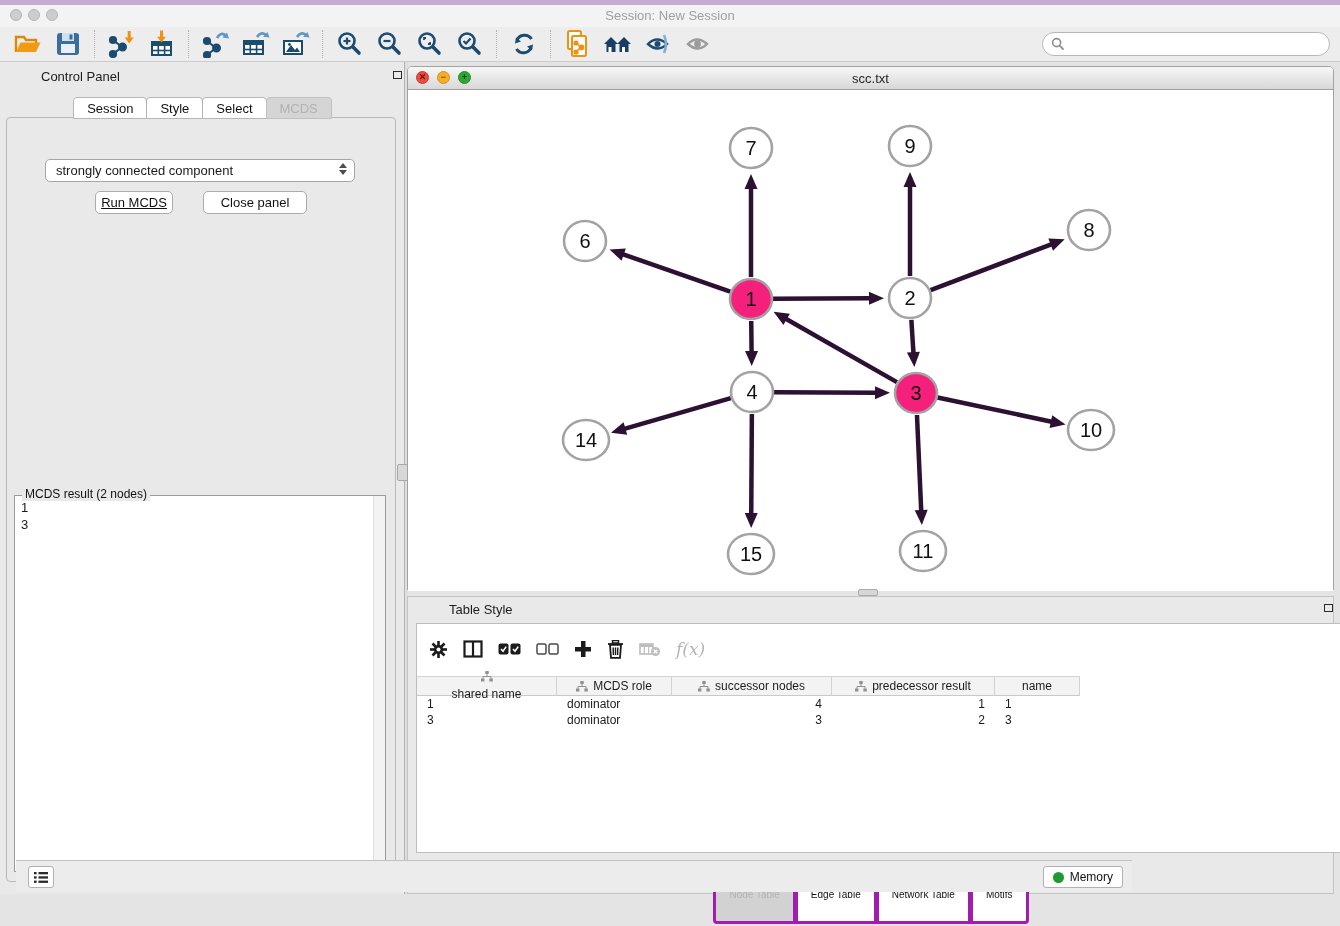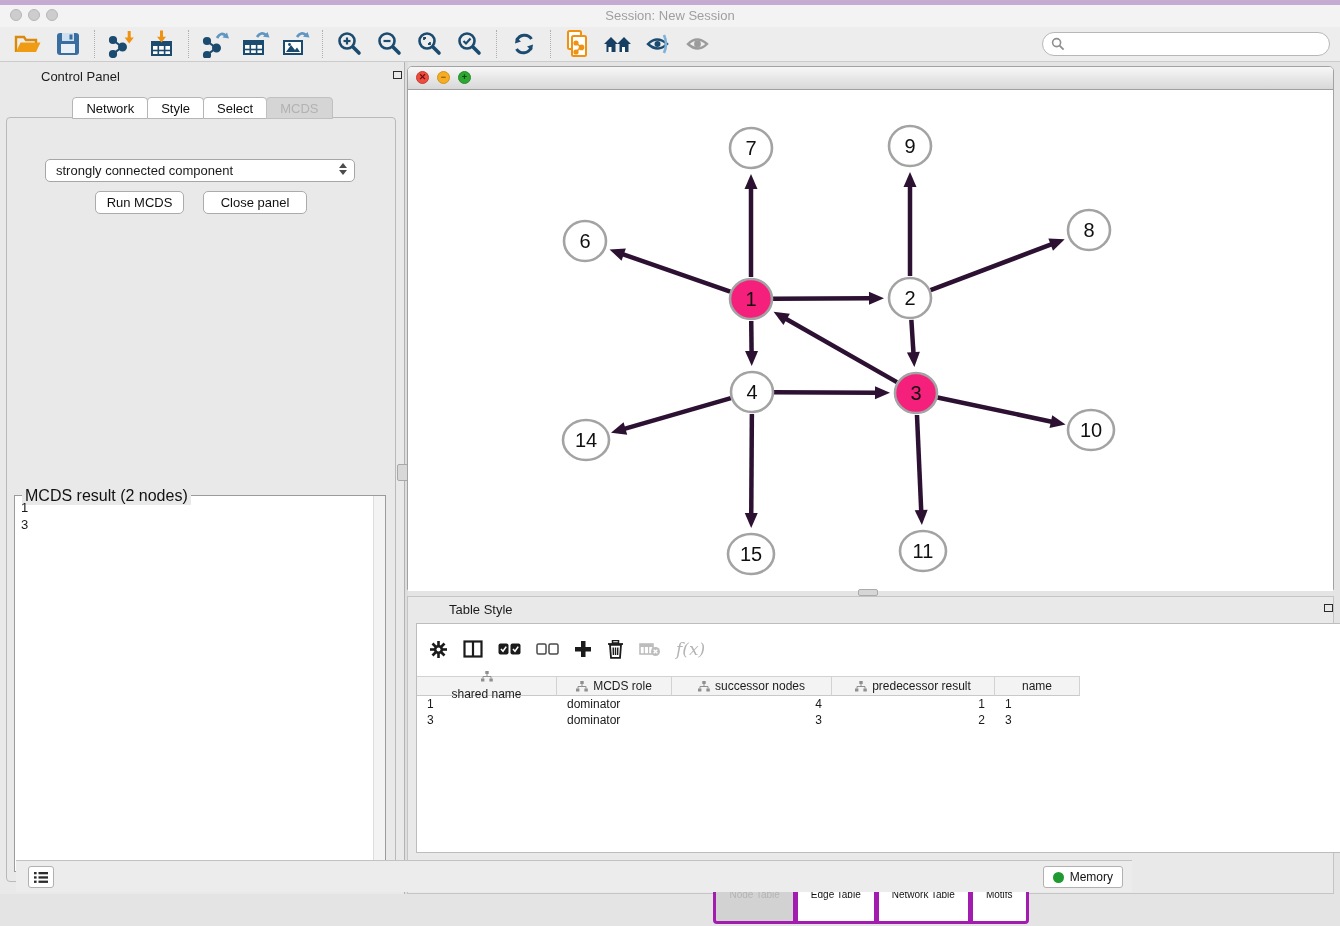--- a/index.html
+++ b/index.html
@@ -35,25 +35,25 @@
            border:1px solid #b9b9b9;border-radius:4px;box-sizing:border-box;}
   #opt-label{position:absolute;left:0;top:19px;width:100%;text-align:center;font-size:13px;color:#141414;}
   #criterion-select{position:absolute;left:38px;top:41px;width:310px;height:23px;background:#fff;
                     border:1px solid #a6a6a6;border-radius:5px;box-sizing:border-box;
                     display:flex;align-items:center;font-size:13px;padding-left:10px;}
   .stepper{position:absolute;right:7px;top:3px;display:flex;flex-direction:column;gap:2px;}
   .tri-up{width:0;height:0;border-left:4px solid transparent;border-right:4px solid transparent;border-bottom:5px solid #4c4c4c;}
   .tri-dn{width:0;height:0;border-left:4px solid transparent;border-right:4px solid transparent;border-top:5px solid #4c4c4c;}
   .btn{position:absolute;height:23px;background:#fff;border:1px solid #ababab;border-radius:5px;
        font-size:13px;display:flex;align-items:center;justify-content:center;box-sizing:border-box;color:#111;}
-  #run-btn{left:88px;top:73px;width:89px;}
+  #run-btn{left:88px;top:73px;width:78px;text-decoration:underline;}
   #closepanel-btn{left:196px;top:73px;width:104px;}
   #result-box{position:absolute;left:7px;top:377px;width:372px;height:377px;border:1px solid #9b9b9b;
               background:#fff;box-sizing:border-box;}
-  #result-title{position:absolute;left:7px;top:-9px;background:#e9e9e9;padding:0 3px;font-size:16px;color:#111;}
+  #result-title{position:absolute;left:7px;top:-9px;background:#e9e9e9;padding:0 3px;font-size:12px;color:#111;}
   #result-lines{position:absolute;left:0;top:3px;right:12px;bottom:2px;padding-left:6px;
                 font-size:13px;line-height:17px;overflow:hidden;}
   #result-scroll{position:absolute;right:0;top:0;width:11px;height:100%;background:#f3f3f3;border-left:1px solid #ddd;}
   
   #v-splitter{position:absolute;left:404px;top:62px;width:3px;height:832px;background:#dedede;border-left:1px solid #b3b3b3;}
   #v-handle{position:absolute;left:397px;top:464px;width:11px;height:15px;background:#d8d8d8;border:1px solid #a8a8a8;border-radius:2px;}
   
   #net-window{position:absolute;left:407px;top:66px;width:927px;height:524px;background:#fff;
               border:1px solid #a2a2a2;border-radius:5px 5px 0 0;box-sizing:border-box;}
   #nw-titlebar{height:22px;background:linear-gradient(#f7f7f7,#d8d8d8);border-bottom:1px solid #a0a0a0;
@@ -265,21 +265,21 @@
 
 <div id="control-panel">
   <div class="panel-head">
     <span class="ph-title">Control Panel</span>
     <span class="win-ctrl" style="right:12px;">
       <span class="icon-restore"></span>
       <span class="icon-close">✕</span>
     </span>
   </div>
   <div id="cp-tabs">
-      <div class="tab">Network</div>
+      <div class="tab">Session</div>
       <div class="tab">Style</div>
       <div class="tab">Select</div>
       <div class="tab active">MCDS</div>
     </div>
   <div id="cp-body">
     <div id="criterion-select">
       <span>strongly connected component</span>
       <span class="stepper">
           <span class="tri-up"></span>
           <span class="tri-dn"></span>
@@ -299,20 +299,21 @@
 </div>
 
 <div id="v-splitter"></div>
 <div id="v-handle"></div>
 
 <div id="net-window">
   <div id="nw-titlebar">
     <span class="mac-light" id="light-close">✕</span>
     <span class="mac-light" id="light-min">−</span>
     <span class="mac-light" id="light-zoom">+</span>
+    <span class="nw-title">scc.txt</span>
   </div>
   <div id="graph-canvas">
     <svg id="graph-svg" width="925" height="501">
         <g>
           <line x1="322.23121807335133" y1="201.7434376400866" x2="213.81738614269537" y2="163.86390600166465" stroke="#2d1133" stroke-width="4.5"></line>
           <polygon points="201.54492409513023,159.5759373344431 217.84944156054692,158.38736246514694 213.56147289332537,170.65982451271205" fill="#2d1133"></polygon>
         </g>
         <g>
           <line x1="343" y1="187" x2="343" y2="97" stroke="#2d1133" stroke-width="4.5"></line>
           <polygon points="343,84 349.5,99 336.5,99" fill="#2d1133"></polygon>

